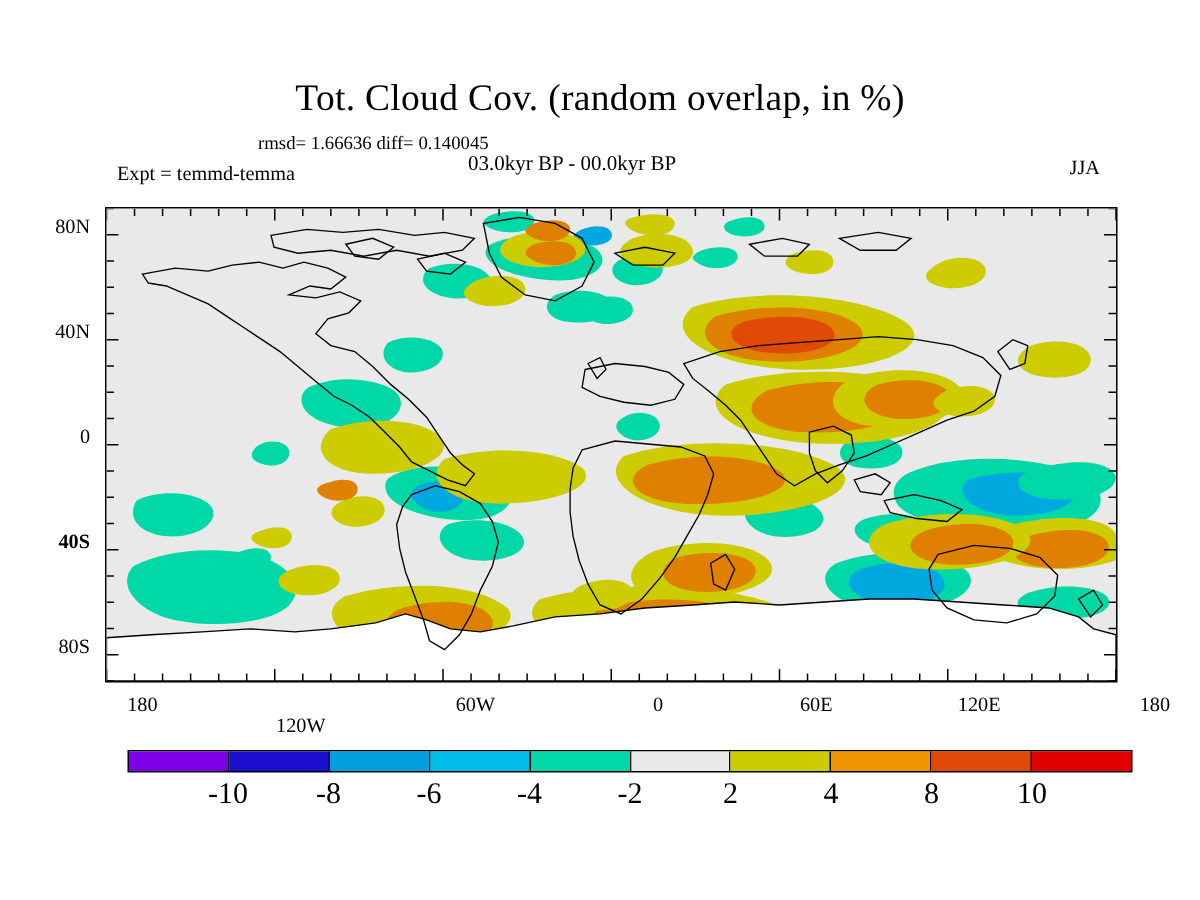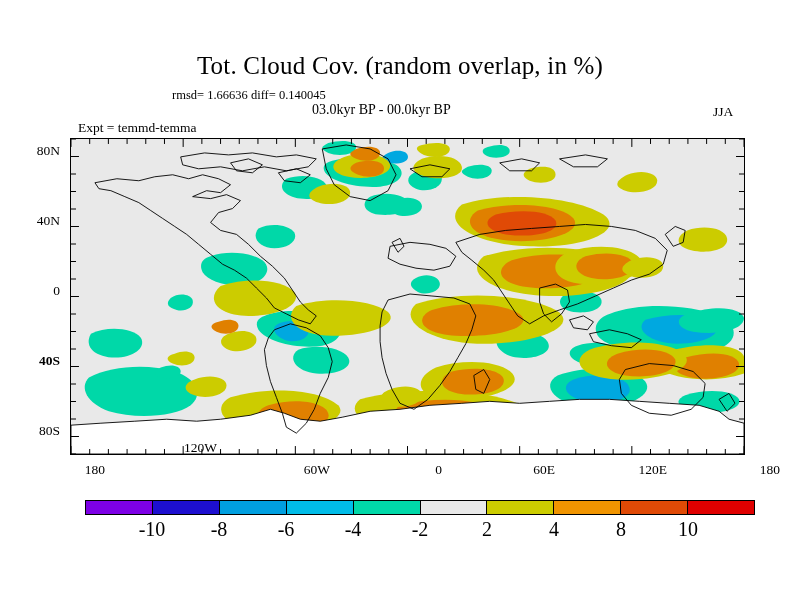--- a/index.html
+++ b/index.html
@@ -5,21 +5,21 @@
   html,body{margin:0;padding:0;background:#ffffff;}
   body{width:800px;height:600px;overflow:hidden;
        font-family:"Liberation Serif","DejaVu Serif",serif;color:#000;}
   #root{position:relative;width:800px;height:600px;}
 
   .txt{position:absolute;white-space:nowrap;text-align:center;}
 
   #title{left:0;right:0;top:52px;text-align:center;font-size:25px;letter-spacing:.2px;}
   #stats{left:172px;top:88px;font-size:12.5px;}
   #period{left:312px;top:102px;font-size:14px;}
-  #expt{left:78px;top:108px;font-size:13.5px;margin-top:12px;}
+  #expt{left:78px;top:108px;font-size:13.5px;}
   #season{left:713px;top:104px;font-size:13.5px;}
 
   #plot{position:absolute;left:70px;top:138px;width:675px;height:317px;
         background:#e9e9e9;border:1.3px solid #000;box-sizing:border-box;}
   #plot svg{display:block;width:100%;height:100%;}
   .ylabwrap{position:absolute;left:0;top:0;width:800px;height:600px;pointer-events:none;}
   .ylab{position:absolute;font-size:13.5px;text-align:right;width:52px;}
   .xlab{position:absolute;font-size:13.5px;text-align:right;width:70px;}
 
   #cbar{position:absolute;left:85px;top:500px;width:670px;height:15px;
@@ -318,21 +318,21 @@
   </div>
 
   <div class="ylabwrap">
     <div class="ylab" style="left:8px;  top:143px;">80N</div>
     <div class="ylab" style="left:8px;  top:213px;">40N</div>
     <div class="ylab" style="left:8px;  top:283px;">0</div>
     <div class="ylab" style="left:8px;  top:353px;font-weight:bold;">40S</div>
     <div class="ylab" style="left:8px;  top:423px;">80S</div>
 
     <div class="xlab" style="left:35px;  top:462px;">180</div>
-    <div class="xlab" style="left:147px; top:440px;">120W</div>
+    <div class="xlab" style="left:147px; top:476px;">120W</div>
     <div class="xlab" style="left:260px; top:462px;">60W</div>
     <div class="xlab" style="left:372px; top:462px;">0</div>
     <div class="xlab" style="left:485px; top:462px;">60E</div>
     <div class="xlab" style="left:597px; top:462px;">120E</div>
     <div class="xlab" style="left:710px; top:462px;">180</div>
   </div>
 
   <div id="cbar">
       <div style="background: rgb(125, 0, 230);"></div>
       <div style="background: rgb(29, 15, 208);"></div>

